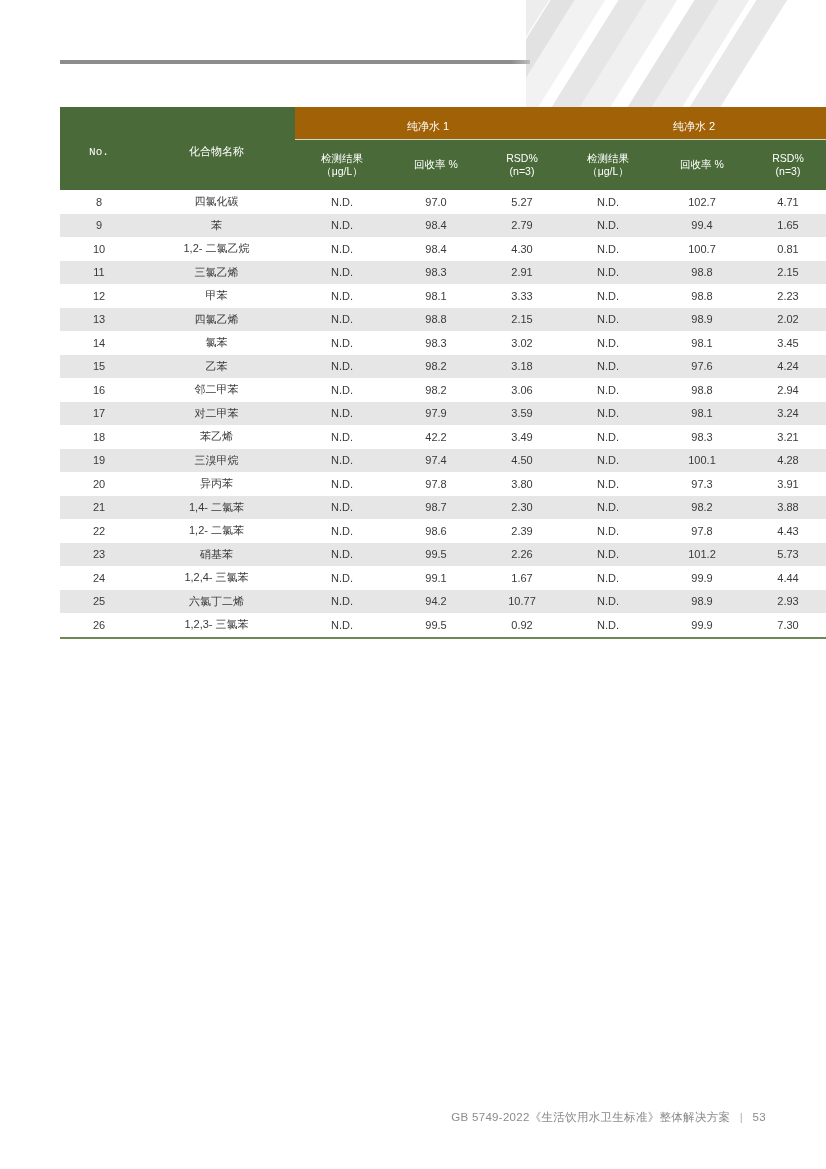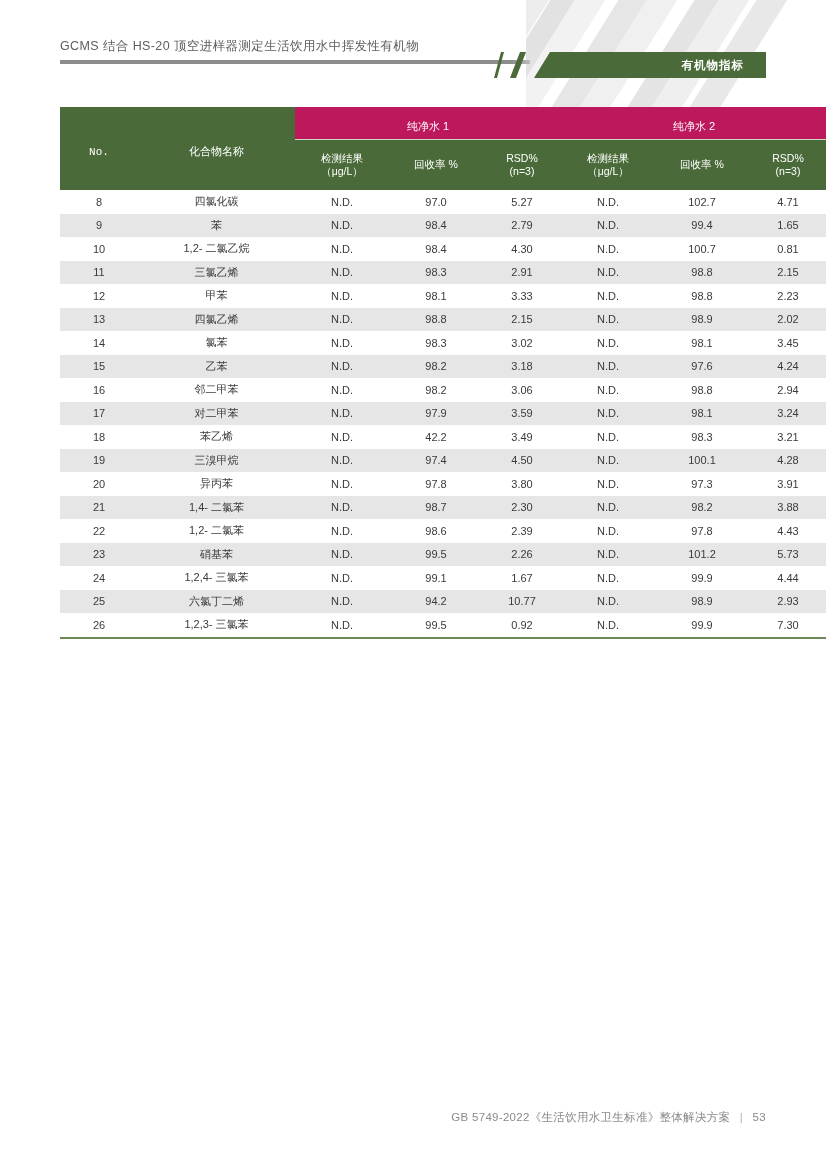--- a/index.html
+++ b/index.html
@@ -116,21 +116,21 @@
     table-layout: fixed;
   }
   .data-table th,
   .data-table td {
     padding: 0;
     text-align: center;
     vertical-align: middle;
   }
 
   thead.table-head tr.group-row th {
-    background: #be185d;
+    background: #a16207;
     color: #ffffff;
     font-weight: normal;
     font-size: 11px;
     height: 26px;
     padding-top: 6px;
   }
   thead.table-head tr.group-row th.grouped {
     border-bottom: 1px solid #cfd9c8;
   }
   thead.table-head tr.sub-row th {
@@ -184,29 +184,22 @@
   <div class="stripe s2"></div>
   <div class="stripe s3"></div>
   <div class="stripe s4"></div>
   <div class="stripe s5"></div>
   <div class="stripe s6"></div>
   <div class="stripe s7"></div>
   <div class="stripe s8"></div>
 </div>
 
 <div class="page-header">
-  <div class="header-title">GCMS 结合 HS-20 顶空进样器测定生活饮用水中挥发性有机物</div>
   <div class="header-rule"></div>
 
-  <div class="header-banner">
-    <div class="banner-chip chip-b"></div>
-    <div class="banner-chip chip-a"></div>
-    <div class="banner-main"></div>
-    <div class="banner-label">有机物指标</div>
-  </div>
 </div>
 
 <table class="data-table">
   <colgroup>
     <col style="width:78px">
     <col style="width:157px">
     <col style="width:94px">
     <col style="width:94px">
     <col style="width:78px">
     <col style="width:94px">

